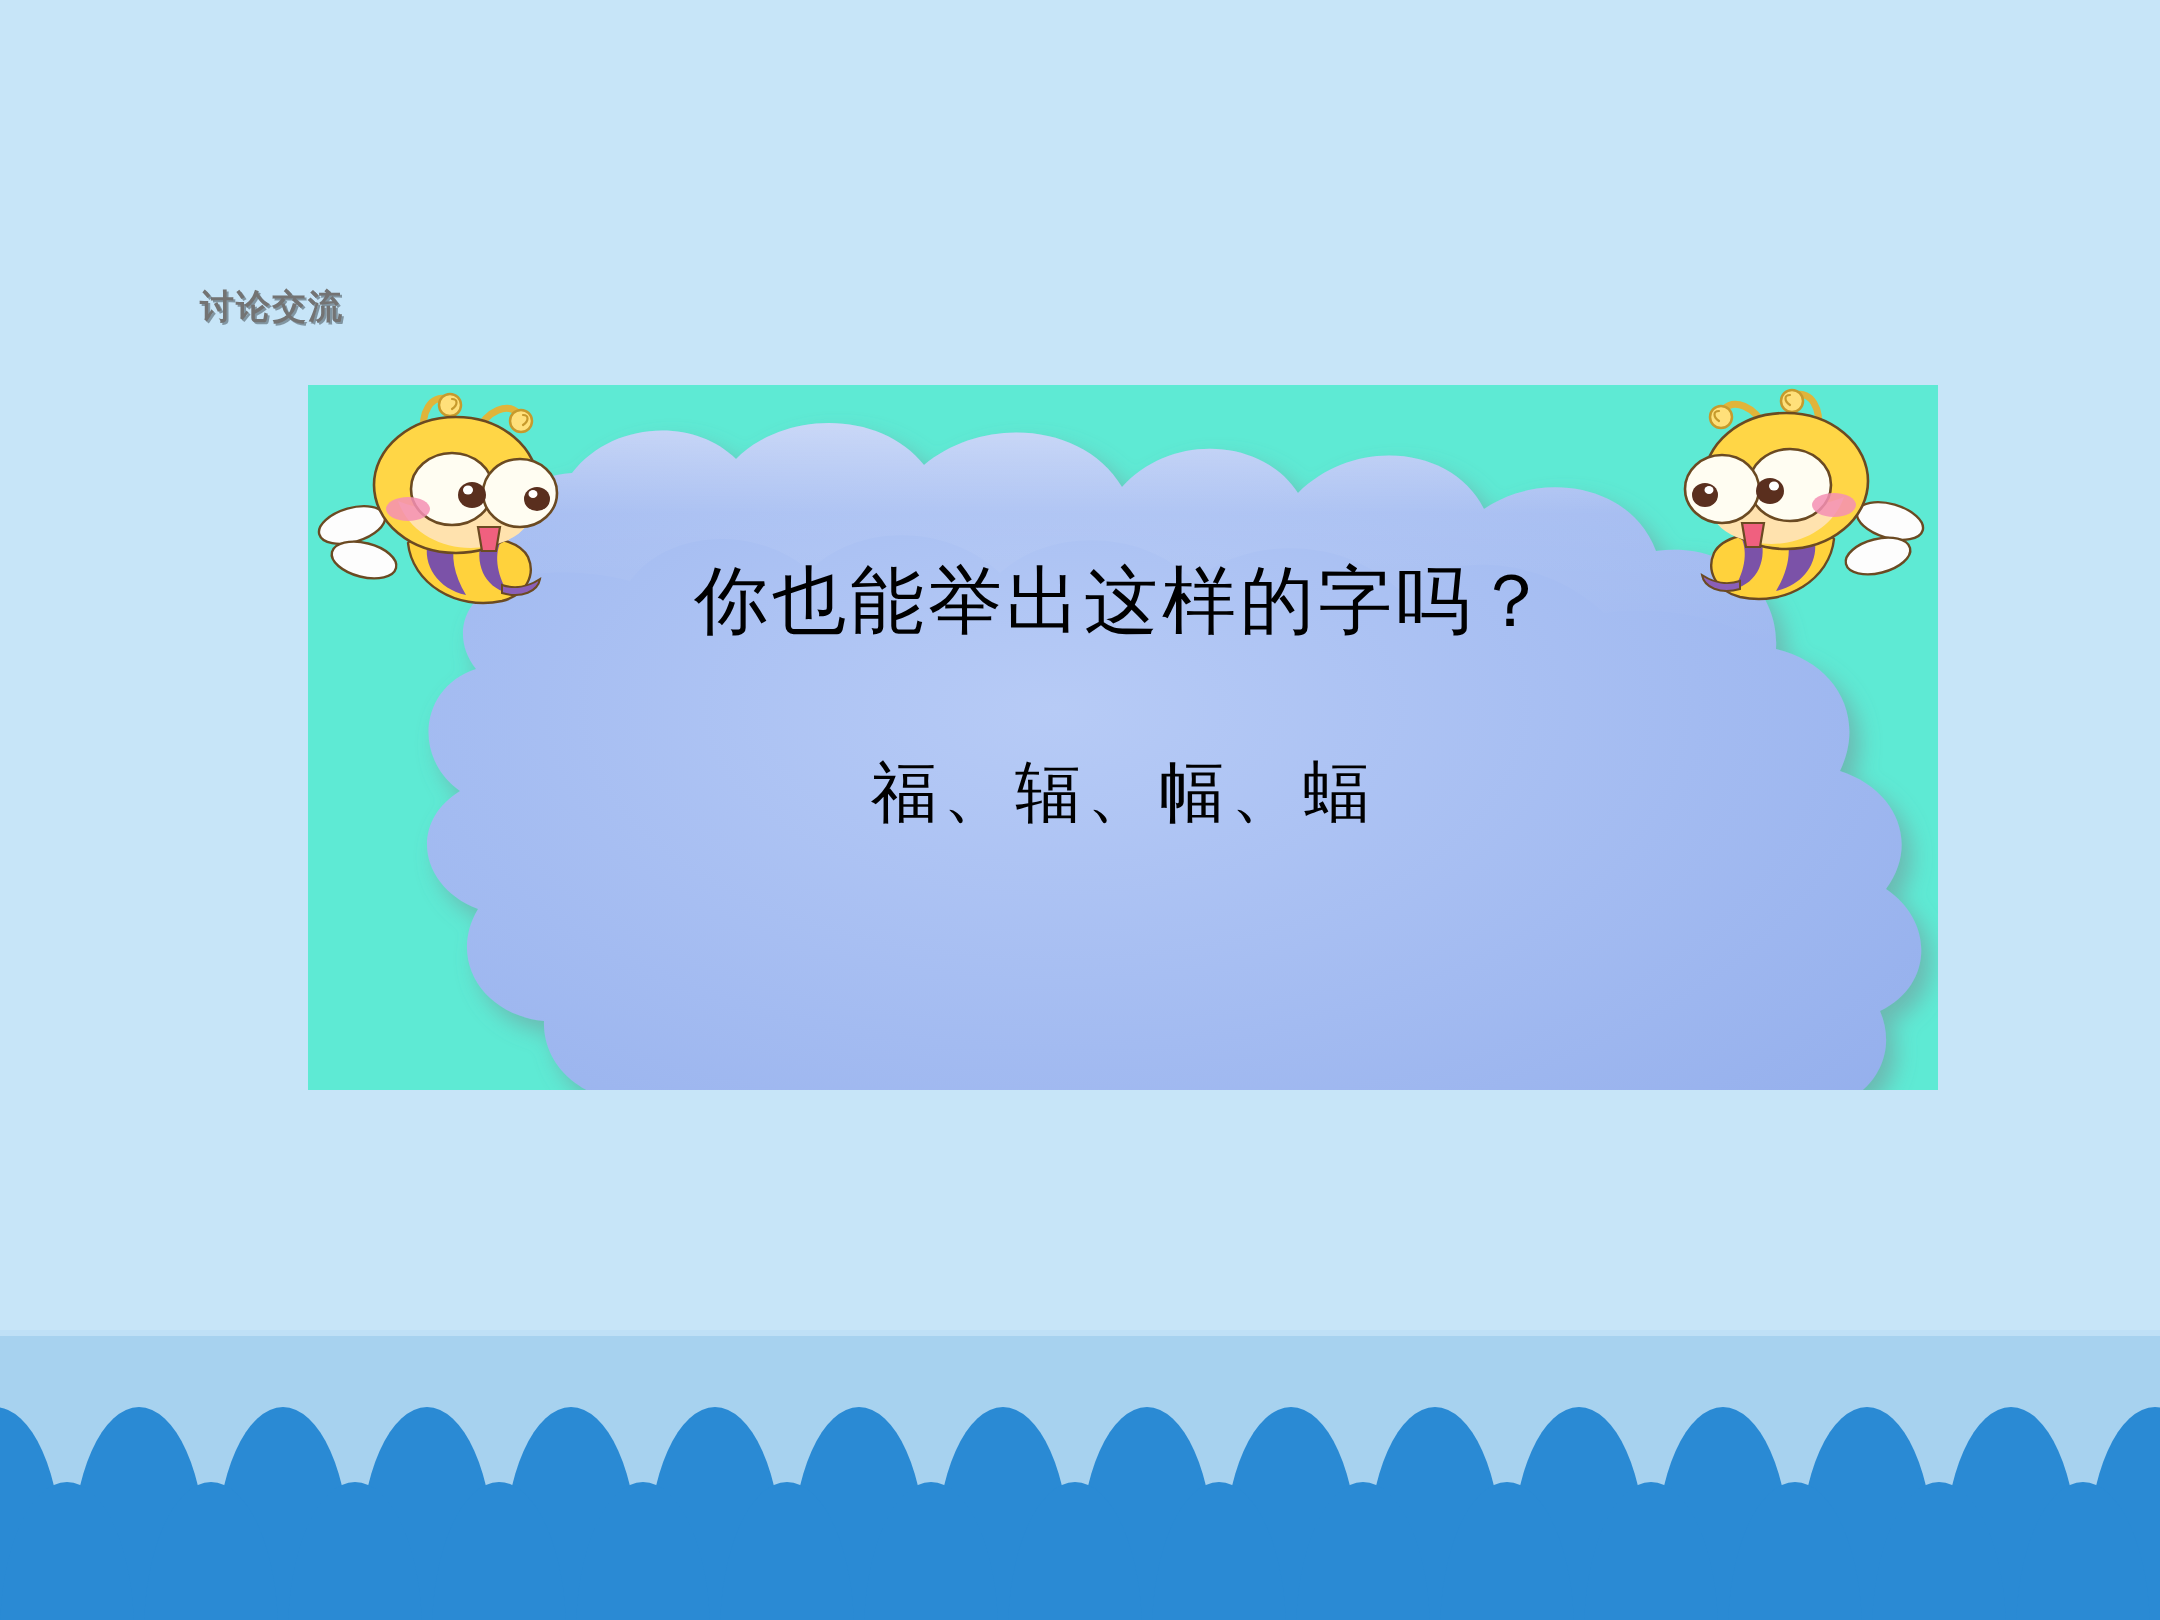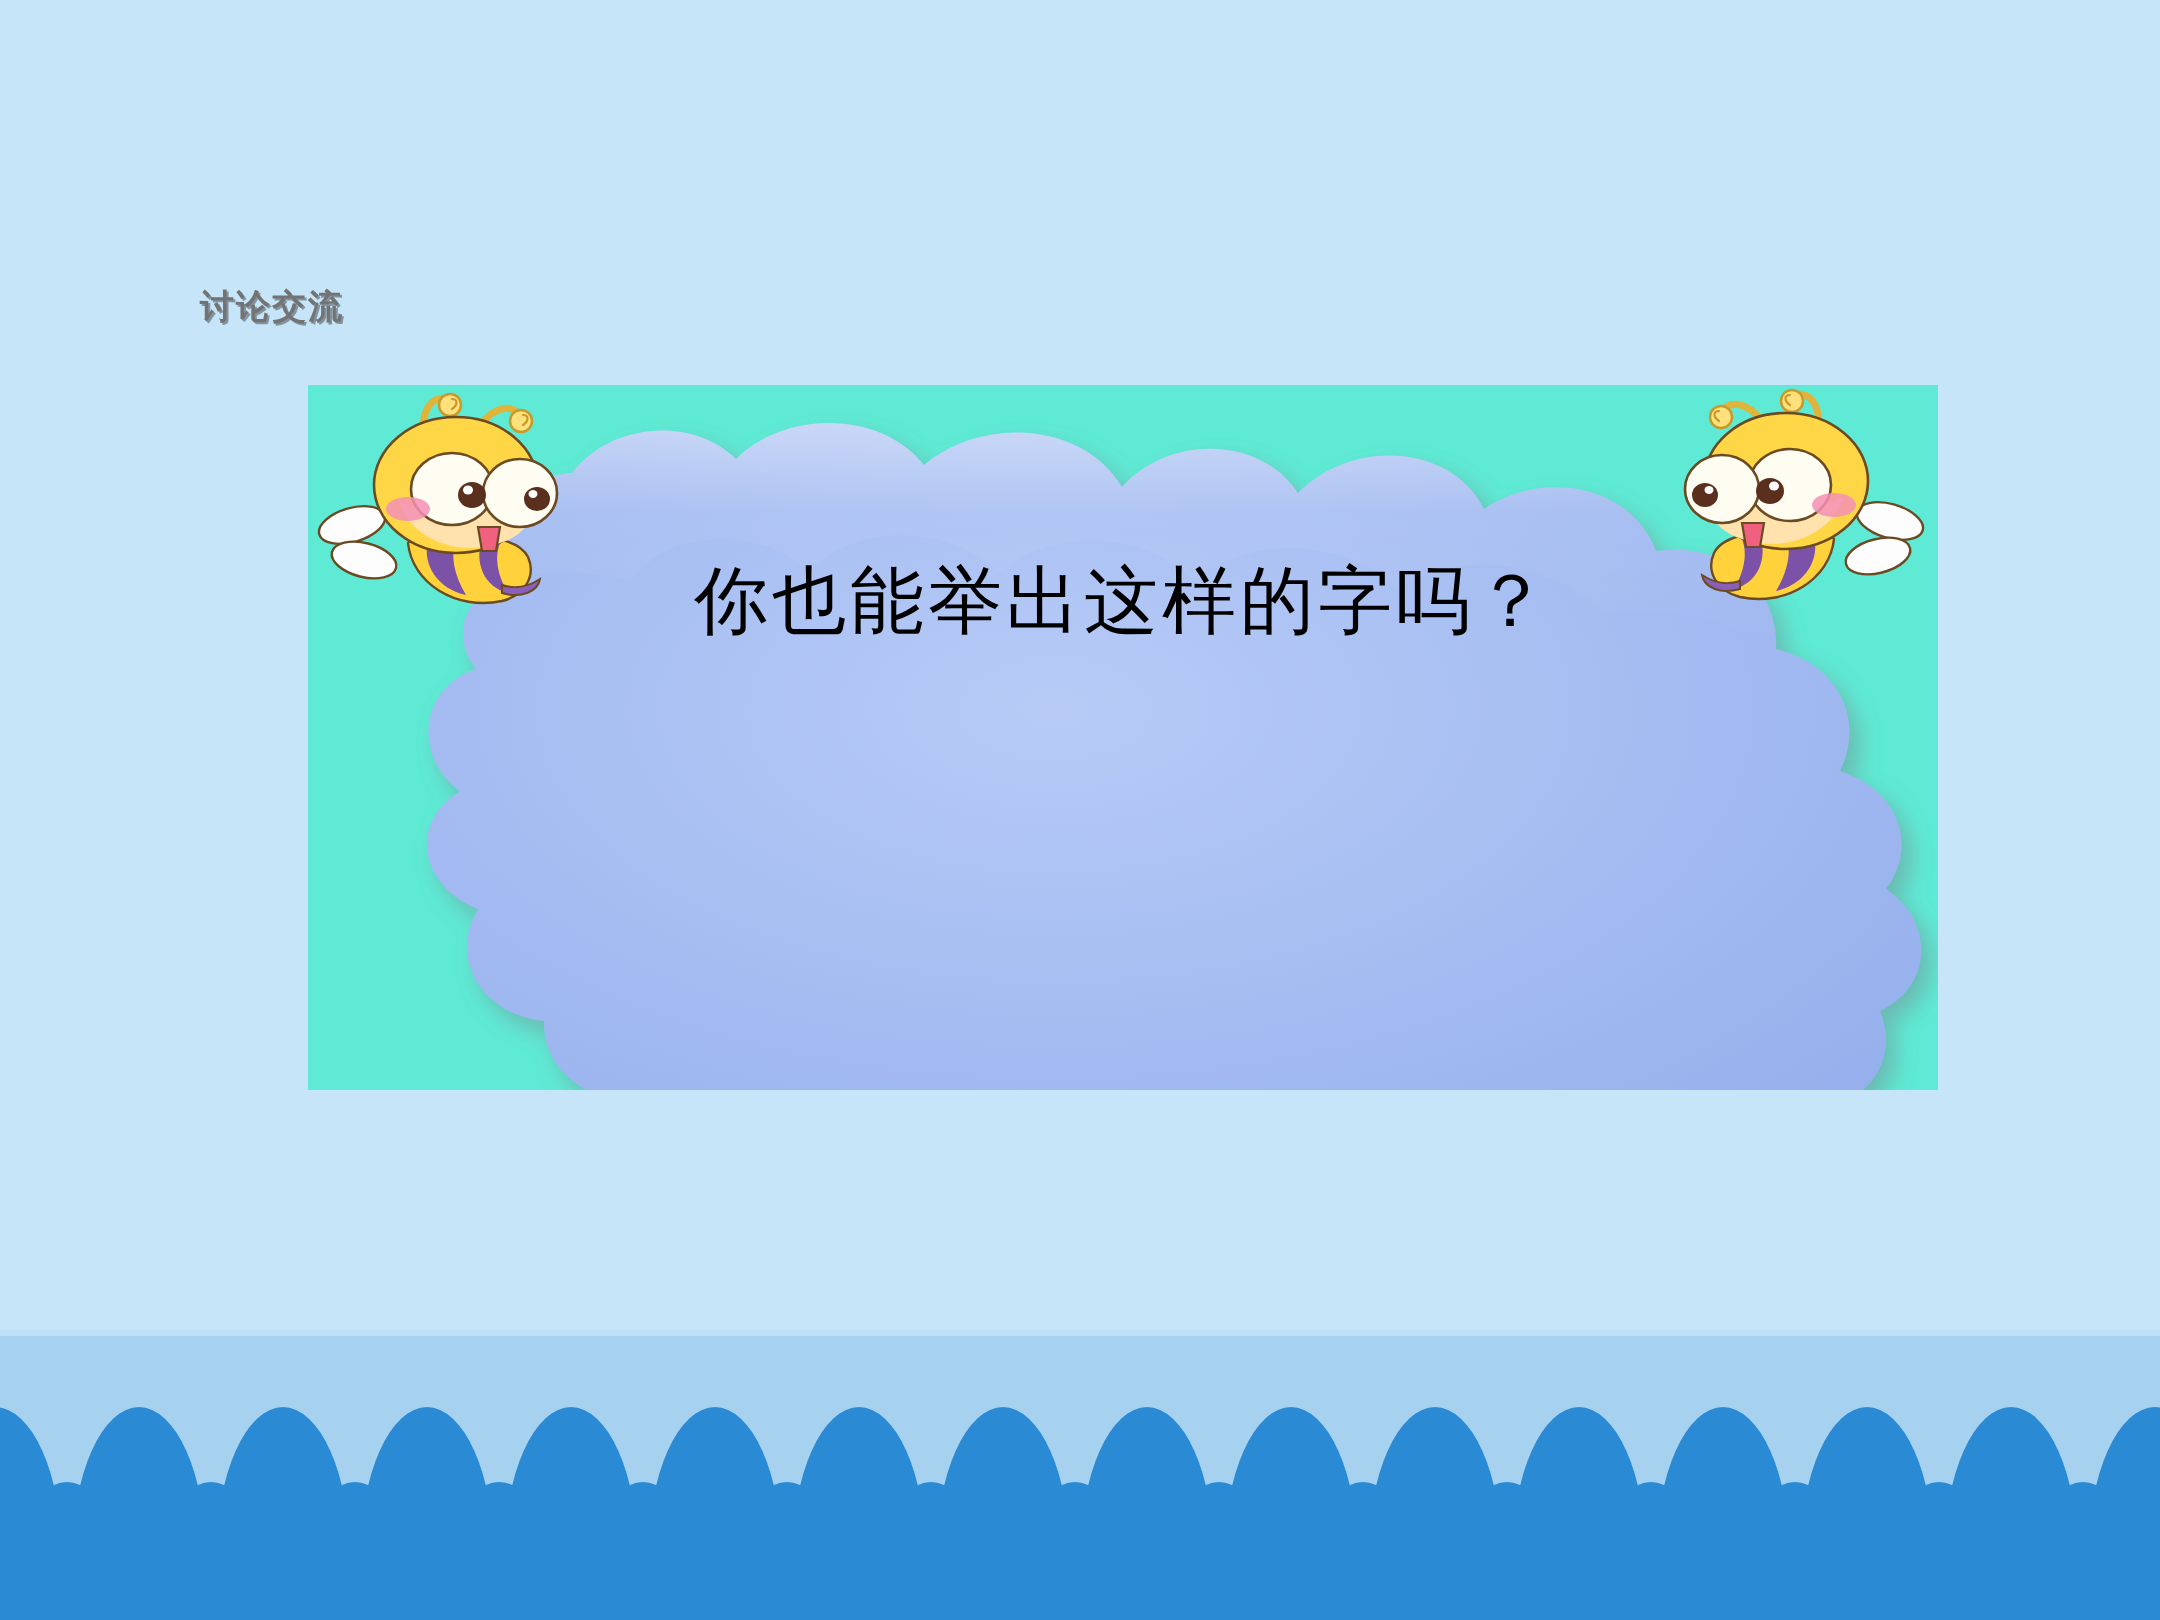--- a/index.html
+++ b/index.html
@@ -235,15 +235,16 @@
         <ellipse cx="156" cy="120" rx="14" ry="13" fill="#5a2f1e" stroke="none"></ellipse>
         <ellipse cx="221" cy="124" rx="13" ry="12" fill="#5a2f1e" stroke="none"></ellipse>
         <ellipse cx="152" cy="115" rx="5" ry="4.5" fill="#ffffff" stroke="none"></ellipse>
         <ellipse cx="217" cy="119" rx="4.5" ry="4" fill="#ffffff" stroke="none"></ellipse>
         <ellipse cx="92" cy="134" rx="22" ry="12" fill="#f58fb4" stroke="none" opacity="0.85"></ellipse>
         <path d="M162 152 L184 152 L180 176 L166 176 Z" fill="#f0607f" stroke="#6b4a22" stroke-width="2.2"></path>
       </g>
     </svg>
 
     <div class="cloud-text" id="question-line">你也能举出这样的字吗？</div>
+    <div class="cloud-text" id="examples-line">福、辐、幅、蝠</div>
 
   </div>
 </div>
 
 </body></html>

